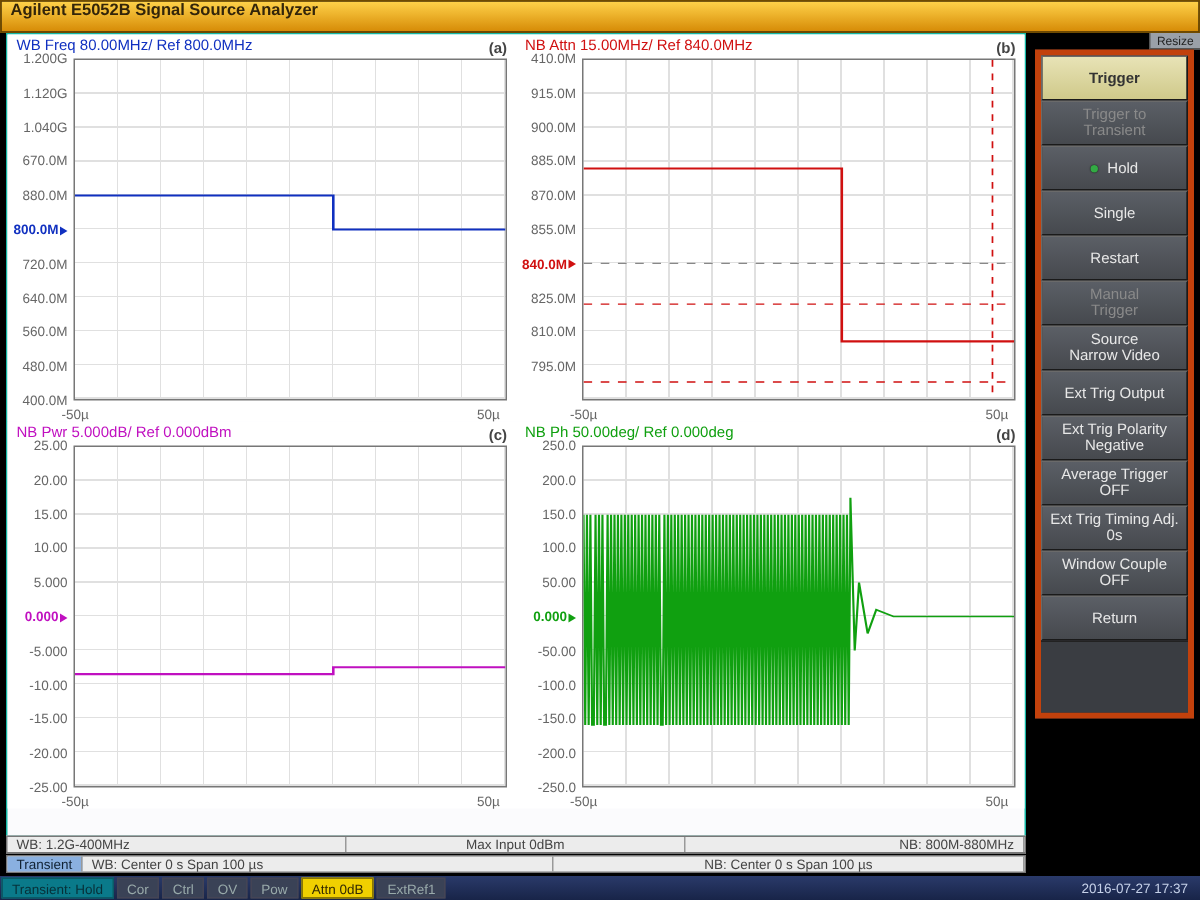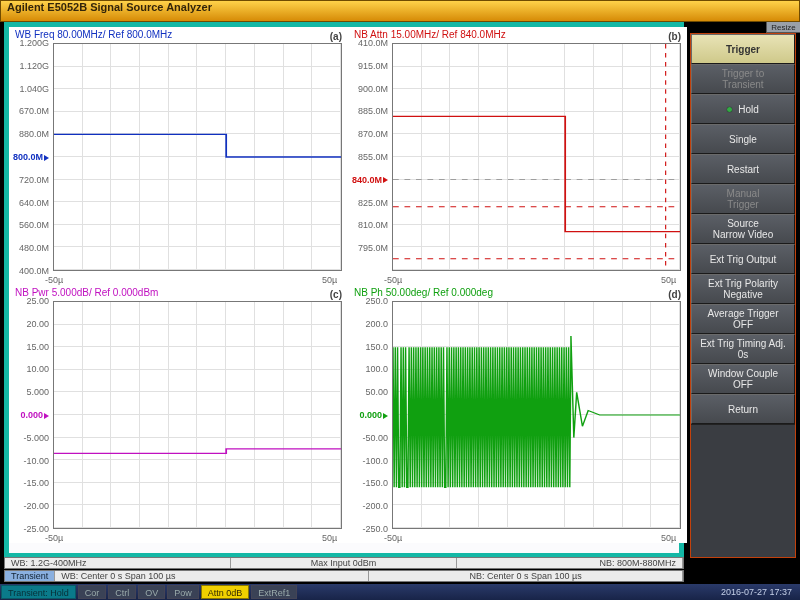--- a/index.html
+++ b/index.html
@@ -31,21 +31,21 @@
     text-align: center;
     line-height: 11px;
     border-left: 1px solid #555;
     border-bottom: 1px solid #555;
   }
   .workarea {
     position: absolute;
     top: 22px; left: 4px;
     width: 680px; height: 536px;
     background: #fbfbfd;
-    border: 5px solid #14b8a6;
+    border: 1px solid #14b8a6;
   }
   .panel {
     position: absolute;
     background: #fff;
   }
   .panel-title {
     position: absolute; top: 2px; left: 6px;
     font-size: 10px;
   }
   .panel-title.blue { color: #1030c0; }
@@ -74,23 +74,23 @@
     background:
       repeating-linear-gradient(to right, transparent 0, transparent calc(10% - 1px), #e0e0e0 calc(10% - 1px), #e0e0e0 10%),
       repeating-linear-gradient(to bottom, transparent 0, transparent calc(10% - 1px), #e0e0e0 calc(10% - 1px), #e0e0e0 10%),
       #fff;
   }
   .trace { position:absolute; inset:0; width:100%; height:100%; }
   
   .sidebar {
     position: absolute;
     top: 33px; right: 4px;
-    width: 106px; height: 525px;
+    width: 106px; height: 446px;
     background: #2a2a2a;
-    border: 1px solid #c2410c;
+    border: 4px solid #c2410c;
     display: flex; flex-direction: column;
   }
   .sbtn {
     height: 30px;
     border-top: 1px solid #6a6a6a;
     border-left: 1px solid #6a6a6a;
     border-bottom: 1px solid #1a1a1a;
     border-right: 1px solid #1a1a1a;
     background: linear-gradient(#5b5f66,#46494e);
     color: #e8e8e8;

